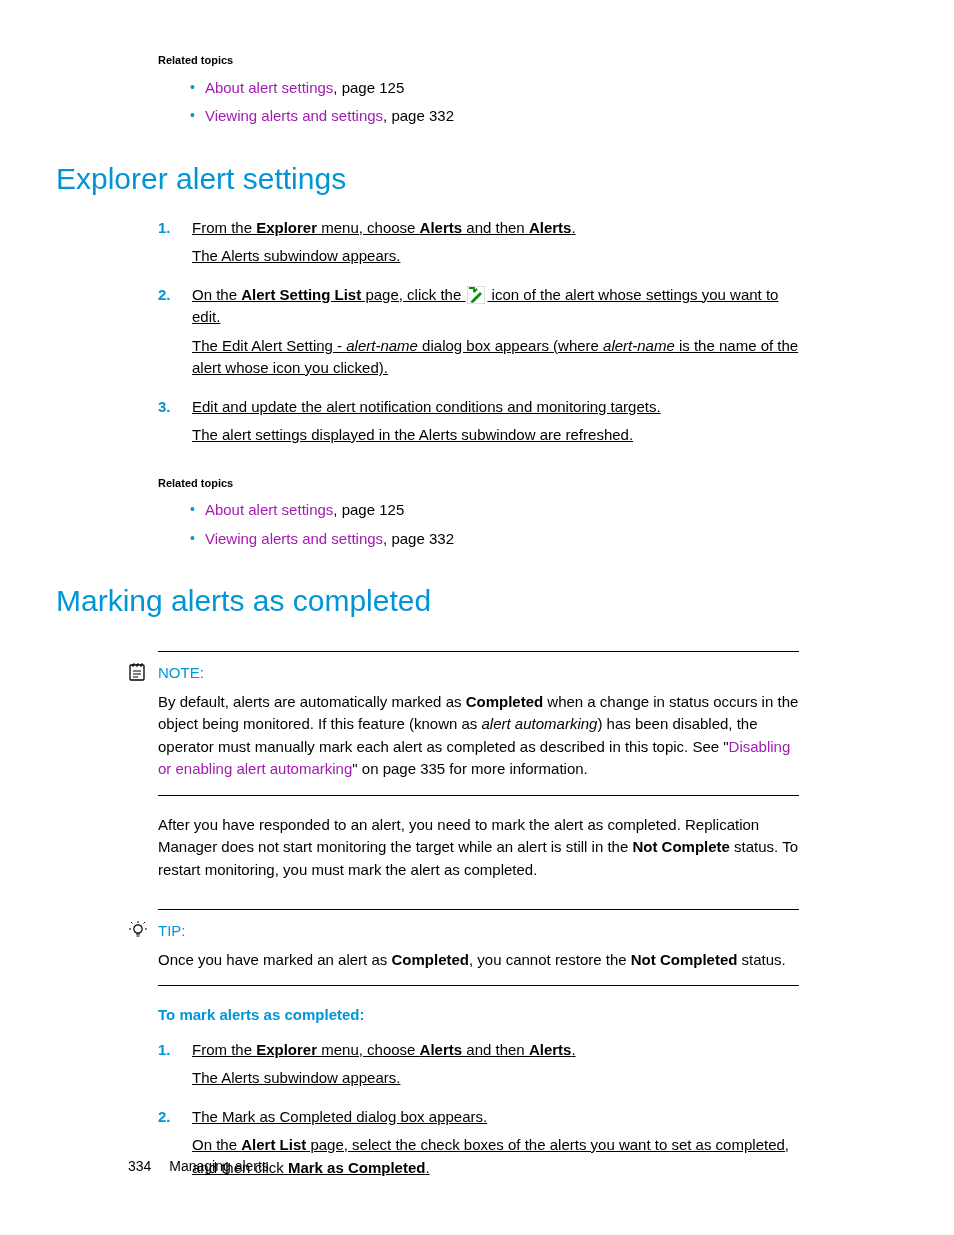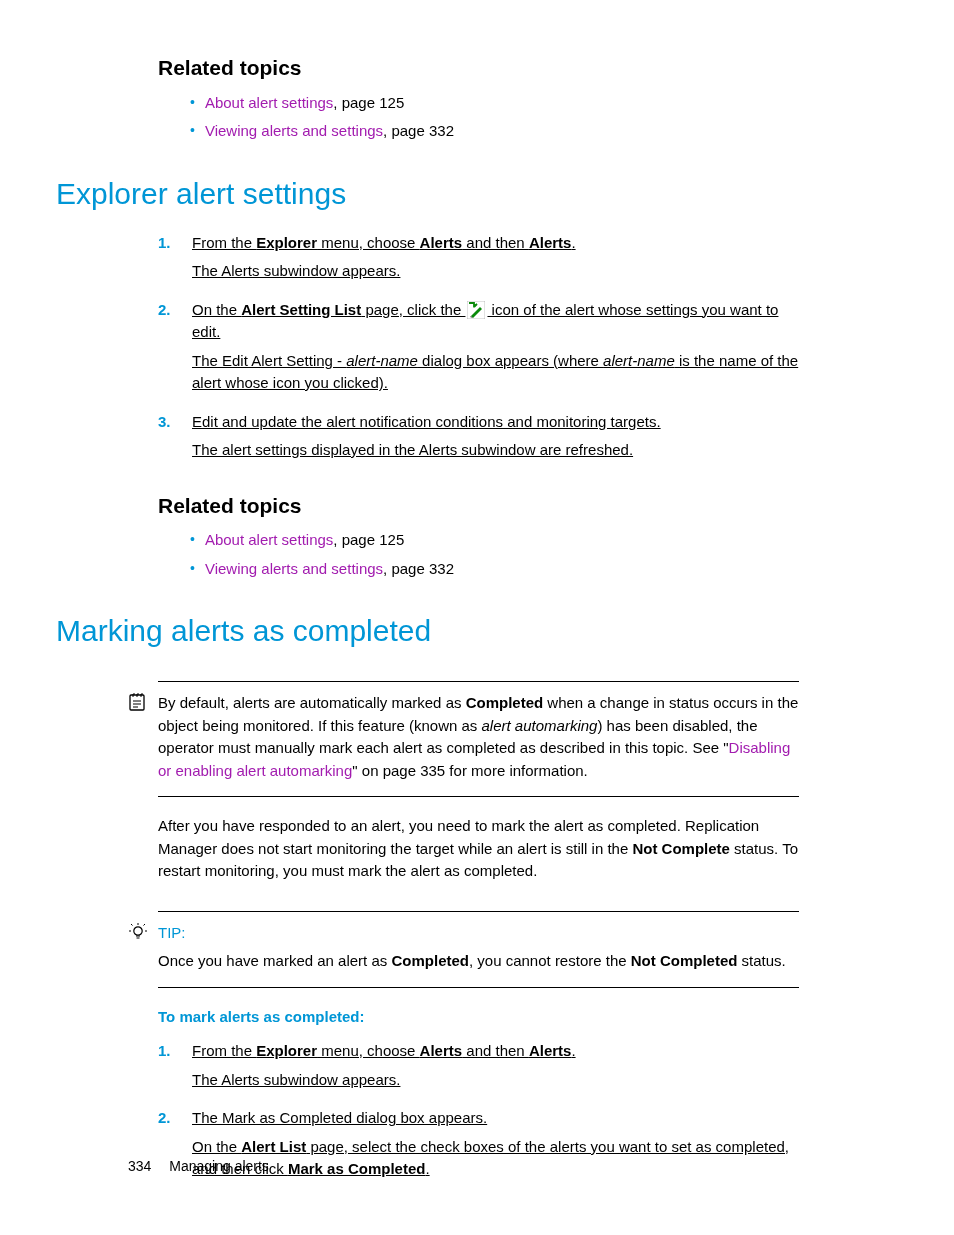--- a/index.html
+++ b/index.html
@@ -9,21 +9,21 @@
     line-height: 1.5;
     color: #000;
     background: #fff;
     width: 954px;
     height: 1235px;
     position: relative;
     padding: 52px 0 0 0;
   }
   .content { padding: 0 155px 0 128px; }
   .indent { padding-left: 30px; }
-  .related-h { font-weight: bold; font-size: 21px; margin-bottom: 8px; }
+  .related-h { font-weight: bold; font-size: 11px; margin-bottom: 8px; }
   .bullet-row { display: flex; align-items: flex-start; margin-bottom: 6px; padding-left: 32px; }
   .bullet-dot { color: #0096d6; margin-right: 10px; font-size: 14px; line-height: 1.5; }
   .link { color: #a21caf; }
   h2 {
     font-family: Arial, Helvetica, sans-serif;
     font-weight: 300;
     font-size: 30px;
     color: #0096d6;
     margin: 28px 0 16px 0;
     padding-left: 0;
@@ -132,20 +132,21 @@
   <div class="indent">
 
     <div class="callout">
       <span class="callout-icon">
         <svg viewBox="0 0 20 20">
             <rect x="2" y="3" width="14" height="15" rx="1" fill="none" stroke="#000" stroke-width="1.3"></rect>
             <path d="M5 5 L5 2 L7 2 M9 5 L9 2 L11 2 M13 5 L13 2 L15 2" fill="none" stroke="#000" stroke-width="1"></path>
             <path d="M5 9 L13 9 M5 12 L13 12 M5 15 L10 15" stroke="#000" stroke-width="1"></path>
           </svg>
       </span>
+      <div class="callout-head">NOTE:</div>
       <p><span>By default, alerts are automatically marked as </span><b>Completed</b><span> when a change in status occurs in the object being monitored. If this feature (known as </span><span class="italic">alert automarking</span><span>) has been disabled, the operator must manually mark each alert as completed as described in this topic. See "</span><span class="link">Disabling or enabling alert automarking</span><span>" on page 335 for more information.</span></p>
     </div>
 
     <p style="margin-bottom:17px"><span>After you have responded to an alert, you need to mark the alert as completed. Replication Manager does not start monitoring the target while an alert is still in the </span><b>Not Complete</b><span> status. To restart monitoring, you must mark the alert as completed.</span></p>
 
     <div class="callout">
       <span class="callout-icon">
         <svg viewBox="0 0 20 20">
             <circle cx="10" cy="9" r="4.2" fill="none" stroke="#000" stroke-width="1.2"></circle>
             <path d="M8 14 L12 14 M8.5 16 L11.5 16" stroke="#000" stroke-width="1.2"></path>

